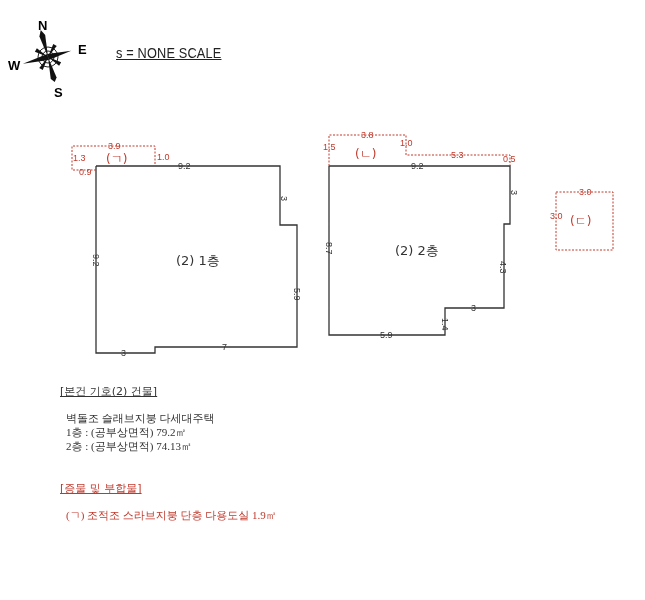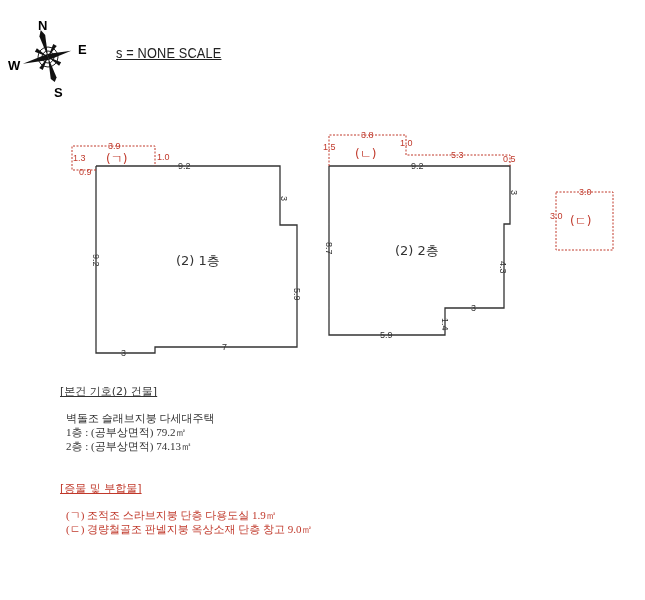--- a/index.html
+++ b/index.html
@@ -94,15 +94,14 @@
     <div class="ln">벽돌조 슬래브지붕 다세대주택</div>
     <div class="ln">1층 : (공부상면적) 79.2㎡</div>
     <div class="ln">2층 : (공부상면적) 74.13㎡</div>
   </div>
 </div>
 
 <div class="legend red" style="left:60px; top:466px;margin-top:16px;">
   <div class="hdr">[증물 및 부합물]</div>
   <div style="padding-left:6px;">
     <div class="ln">(ㄱ) 조적조 스라브지붕 단층 다용도실 1.9㎡</div>
-    <div class="ln">(ㄷ) 경량철골조 판넬지붕 옥상소재 단층 창고 9.0㎡</div>
   </div>
 </div>
 
 </body></html>

